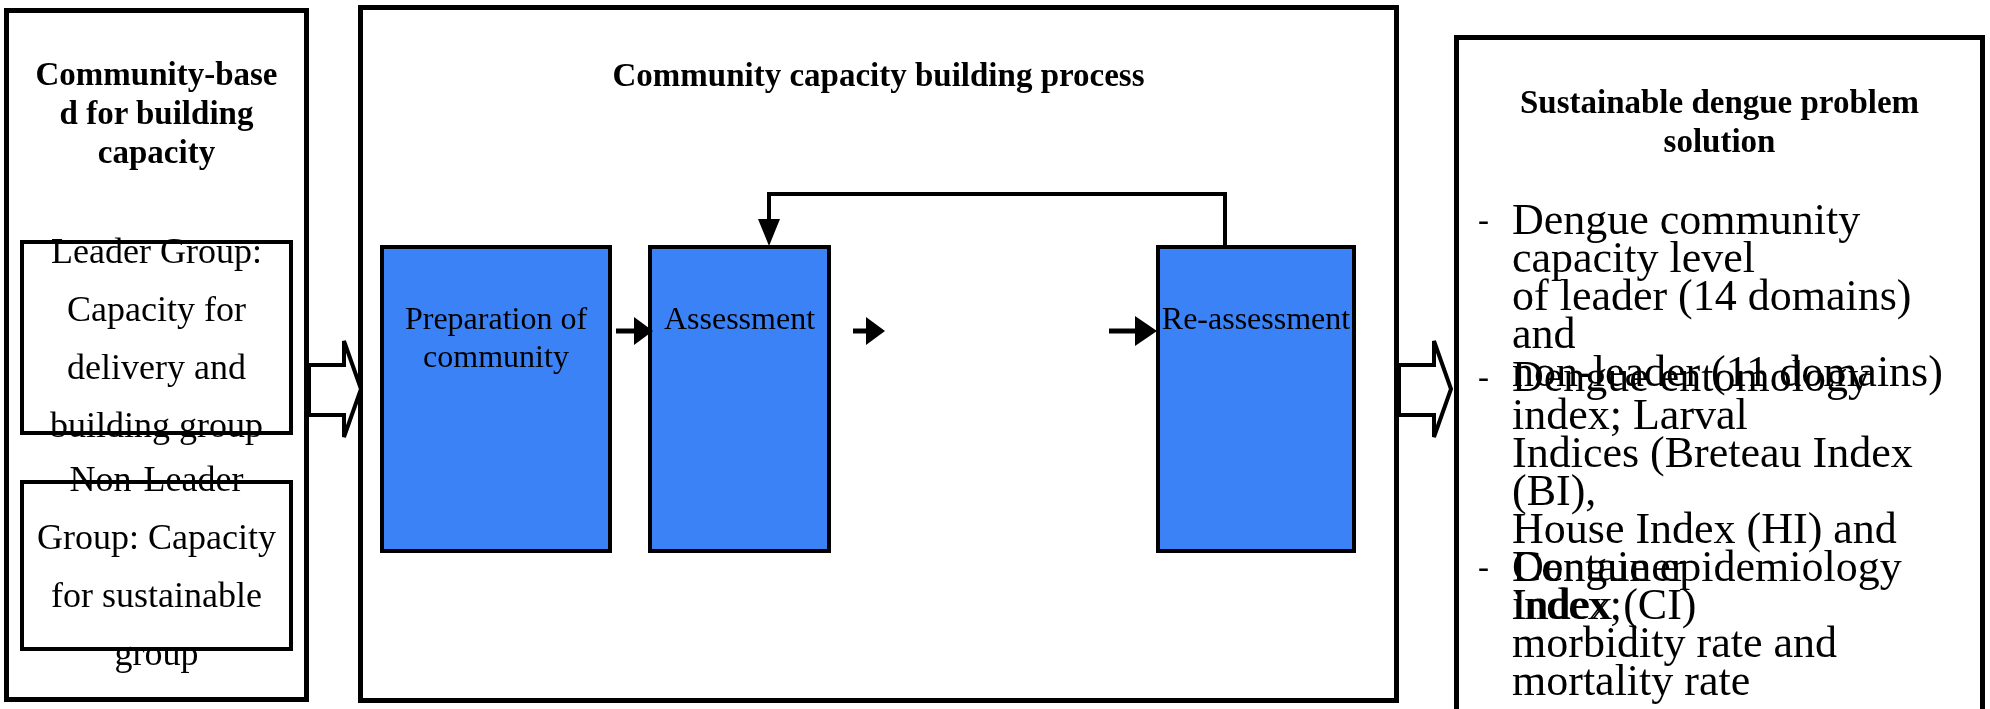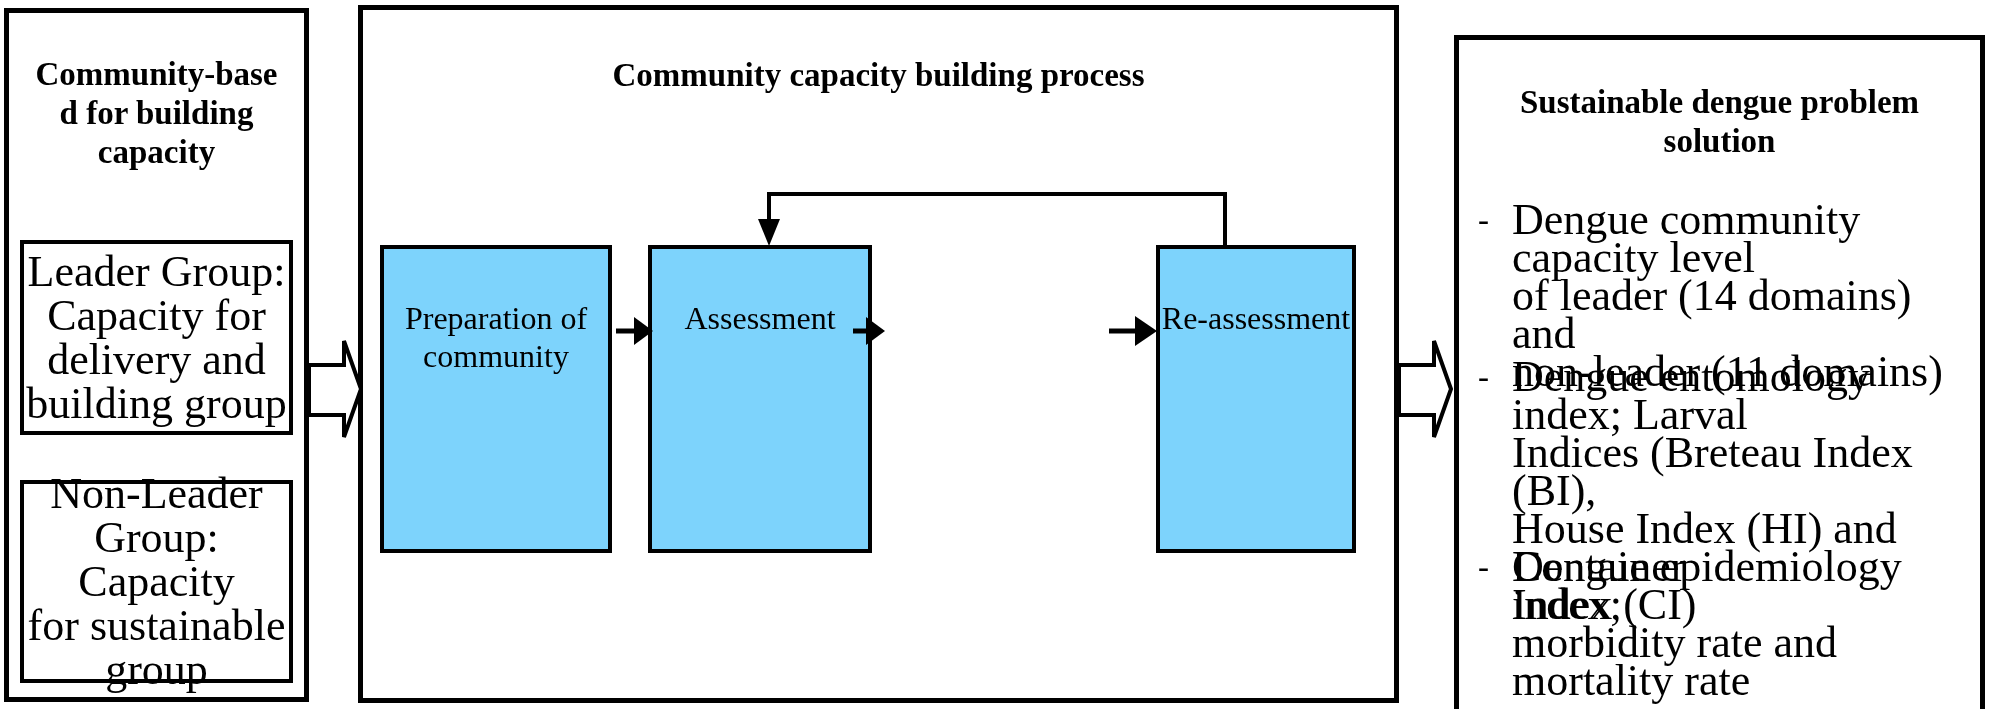--- a/index.html
+++ b/index.html
@@ -43,44 +43,44 @@
     position: absolute;
     border: 4px solid #000000;
     box-sizing: border-box;
     background: #ffffff;
     display: flex;
     align-items: center;
     justify-content: center;
     text-align: center;
   }
   .leader-box     { left: 11px; top: 227px; width: 273px; height: 195px; }
-  .non-leader-box { left: 11px; top: 467px; width: 273px; height: 203px; }
+  .non-leader-box { left: 11px; top: 467px; width: 273px; height: 171px; }
   .side-box-text {
-    font-size: 44px;
-    line-height: 44px;
+    font-size: 36px;
+    line-height: 58px;
     white-space: pre-line;
   }
 
   .step {
     position: absolute;
     top: 235px;
     height: 308px;
     border: 4px solid #000000;
     box-sizing: border-box;
-    background: #7dd3fc;
+    background: #3b82f6;
     text-align: center;
   }
   .step-text {
     padding-top: 50px;
     font-size: 32px;
     line-height: 38px;
     white-space: pre-line;
   }
   .step-preparation   { left: 17px;  width: 232px; }
-  .step-assessment    { left: 285px; width: 224px; }
+  .step-assessment    { left: 285px; width: 183px; }
   .step-plan          { left: 523px; width: 222px; }
   .step-reassessment  { left: 793px; width: 200px; }
 
   .bullet {
     position: absolute;
     left: 19px;
     right: 14px;
     display: flex;
     align-items: flex-start;
   }

